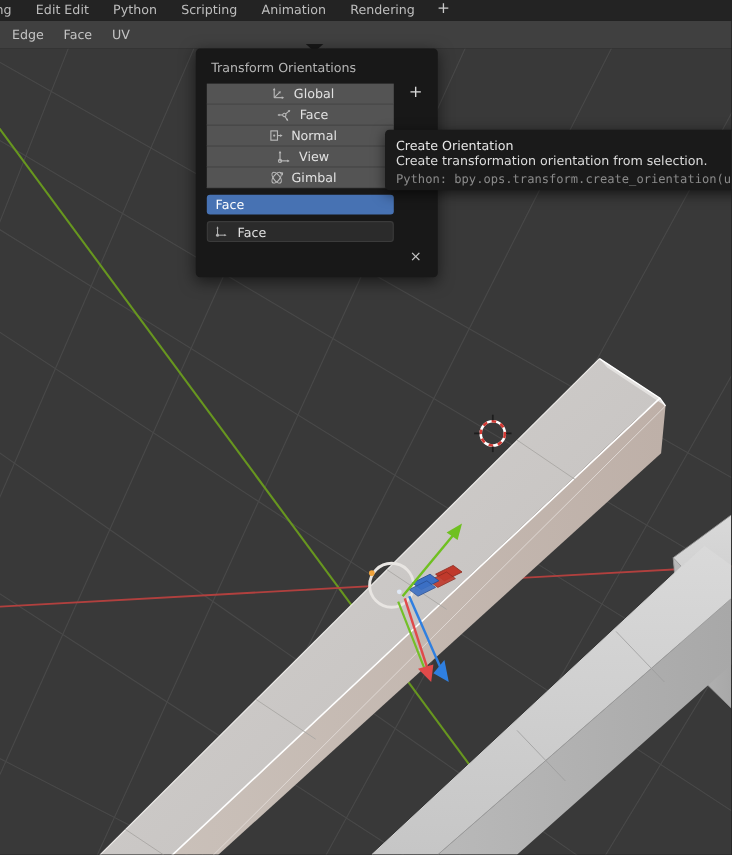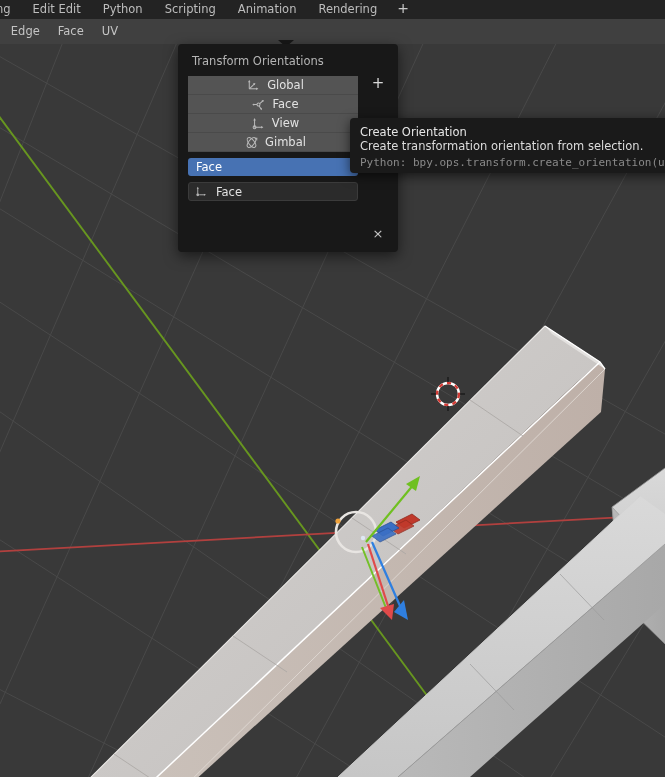--- a/index.html
+++ b/index.html
@@ -374,20 +374,29 @@
       <line x1="6.4" y1="8" x2="2.4" y2="8" stroke="#cfcfcf" stroke-width="1.1"></line>
       <polygon points="1.3,8 3.3,6.8 3.3,9.2" fill="#cfcfcf"></polygon>
       <line x1="9.3" y1="7" x2="12.8" y2="4" stroke="#cfcfcf" stroke-width="1.1"></line>
       <polygon points="13.8,3.2 11.2,3.6 12.9,5.4" fill="#cfcfcf"></polygon>
       <line x1="8.6" y1="9.5" x2="11" y2="13" stroke="#cfcfcf" stroke-width="1.1"></line>
       <polygon points="11.8,14 11.2,11.4 9.6,12.6" fill="#cfcfcf"></polygon>
     </svg>
     <span class="olbl">Face</span>
   </div>
 
+  <div class="orow">
+    <svg class="oico" viewBox="0 0 16 16">
+      <rect x="2.4" y="3.2" width="6.4" height="9" fill="none" stroke="#cfcfcf" stroke-width="1.1"></rect>
+      <circle cx="5.6" cy="7.7" r="1.1" fill="#cfcfcf"></circle>
+      <line x1="8.8" y1="7.7" x2="12.6" y2="7.7" stroke="#cfcfcf" stroke-width="1.1"></line>
+      <polygon points="13.8,7.7 11.4,6.4 11.4,9" fill="#cfcfcf"></polygon>
+    </svg>
+    <span class="olbl">Normal</span>
+  </div>
 
   <div class="orow">
     <svg class="oico" viewBox="0 0 16 16">
       <line x1="3.8" y1="12" x2="3.8" y2="3.4" stroke="#cfcfcf" stroke-width="1.1"></line>
       <polygon points="3.8,2.2 2.5,4.7 5.1,4.7" fill="#cfcfcf"></polygon>
       <line x1="3.8" y1="12" x2="12" y2="12" stroke="#cfcfcf" stroke-width="1.1"></line>
       <polygon points="13.2,12 10.8,10.7 10.8,13.3" fill="#cfcfcf"></polygon>
       <circle cx="3.8" cy="12" r="1.5" fill="none" stroke="#cfcfcf" stroke-width="1.1"></circle>
     </svg>
     <span class="olbl">View</span>

